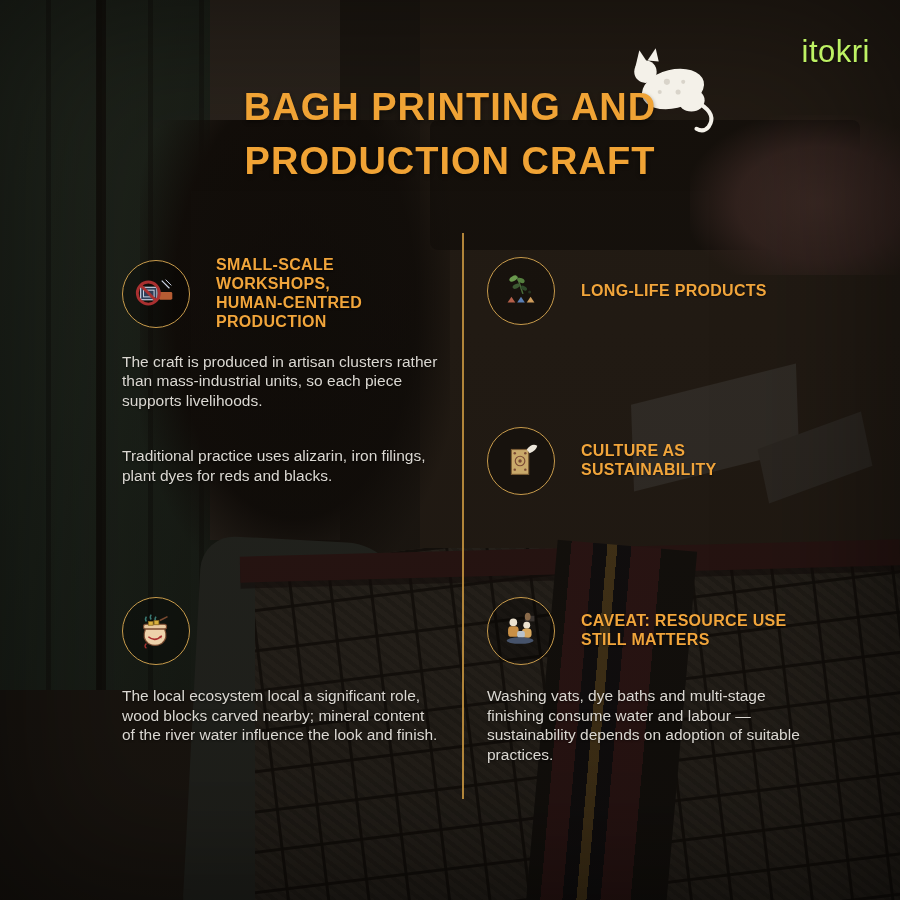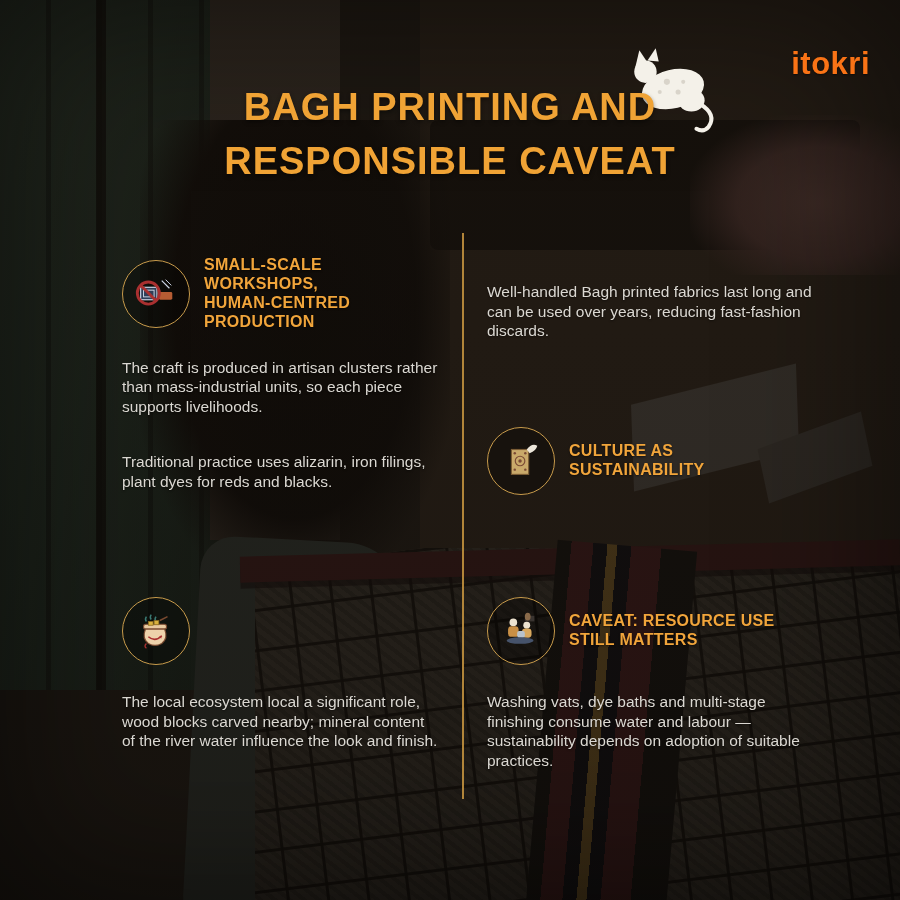--- a/index.html
+++ b/index.html
@@ -37,38 +37,38 @@
     box-shadow:0 6px 0 rgba(20,10,10,.6);}
   .bg-stripes{left:540px;top:545px;width:140px;height:400px;transform:rotate(5deg);
     background:linear-gradient(90deg,#14120f 0 14px,#4a1d1f 14px 36px,#0f0e14 36px 50px,#806028 50px 60px,#0f0e14 60px 74px,#4a1d1f 74px 104px,#14120f 104px 140px);}
   .bg-paper1{left:630px;top:385px;width:170px;height:85px;background:#565049;transform:rotate(-14deg) skewX(-12deg);}
   .bg-paper2{left:760px;top:430px;width:110px;height:55px;background:#4c463f;transform:rotate(-20deg) skewX(-8deg);}
   .bg-overlay{inset:0;
     background:linear-gradient(180deg, rgba(22,17,12,.60) 0%, rgba(18,14,10,.58) 45%, rgba(14,11,8,.64) 100%);
     box-shadow:inset 0 0 160px rgba(0,0,0,.55);}
   
   .content{position:absolute;inset:0;z-index:5;}
-  .logo{position:absolute;top:46px;right:30px;
-    font-size:31px;font-weight:700;letter-spacing:.5px;color:#f97316;
+  .logo{position:absolute;top:34px;right:30px;
+    font-size:31px;font-weight:400;letter-spacing:.5px;color:#bef264;
     text-shadow:0 1px 2px rgba(0,0,0,.5);}
   .title{position:absolute;top:80px;left:0;width:100%;text-align:center;
     color:#f0a335;font-weight:800;font-size:38px;line-height:54px;letter-spacing:1px;
     text-shadow:0 2px 4px rgba(0,0,0,.45);}
   .cat{position:absolute;left:622px;top:42px;width:102px;height:94px;}
   .divider{position:absolute;left:462px;top:233px;width:2px;height:566px;background:#b98b3c;opacity:.95;}
   .grid{position:absolute;left:122px;top:256px;width:698px;
     display:grid;grid-template-columns:318px 333px;column-gap:47px;grid-auto-rows:170px;}
   .card{}
-  .card-head{display:flex;align-items:center;gap:14px;min-height:70px;}
+  .card-head{display:flex;align-items:center;gap:26px;min-height:70px;}
   .icon-circle{flex:0 0 68px;width:68px;height:68px;border:1.6px solid #c89b4b;border-radius:50%;
     display:flex;align-items:center;justify-content:center;background:rgba(0,0,0,.28);box-sizing:border-box;}
   .card-heading{margin:0;color:#f1a53b;font-size:16px;font-weight:800;line-height:1.18;
     letter-spacing:.3px;text-transform:uppercase;white-space:pre-line;
     text-shadow:0 1px 2px rgba(0,0,0,.5);}
-  .card-body{margin:26px 0 0 0;color:#dbd8d2;font-size:15.5px;line-height:1.27;
+  .card-body{margin:20px 0 0 0;color:#dbd8d2;font-size:15.5px;line-height:1.27;
     text-shadow:0 1px 2px rgba(0,0,0,.5);}
 </style>
 </head>
 <body>
 
 <div class="canvas">
 
   <div class="bg">
     <div class="bg-door"></div>
     <div class="bg-doorgap"></div>
@@ -105,21 +105,21 @@
       <g fill="#b9b3a6" opacity=".45">
         <circle cx="44" cy="38" r="3"></circle>
           <circle cx="55" cy="48" r="2.5"></circle>
           <circle cx="37" cy="48" r="2"></circle>
           <circle cx="60" cy="38" r="2"></circle>
       </g>
     </svg>
 
     <div class="title">
       <div>BAGH PRINTING AND</div>
-      <div>RESPONSIBLE CAVEAT</div>
+      <div>PRODUCTION CRAFT</div>
     </div>
 
     <div class="divider"></div>
 
     <div class="grid">
 
       <div class="card">
         <div class="card-head">
           <div class="icon-circle">
             <svg width="46" height="46" viewBox="0 0 48 48">
@@ -133,21 +133,36 @@
             </svg>
           </div>
           <h3 class="card-heading">SMALL-SCALE WORKSHOPS,
 HUMAN-CENTRED
 PRODUCTION</h3>
         </div>
         <p class="card-body">The craft is produced in artisan clusters rather than mass-industrial units, so each piece supports livelihoods.</p>
       </div>
 
       <div class="card">
-        <p class="card-body">Well-handled Bagh printed fabrics last long and can be used over years, reducing fast-fashion discards.</p>
+        <div class="card-head">
+          <div class="icon-circle">
+            <svg width="46" height="46" viewBox="0 0 48 48">
+              <path d="M20 9 Q23 18 26 27" stroke="#4a6b3a" stroke-width="1.6" fill="none"></path>
+              <ellipse cx="16" cy="11" rx="4.5" ry="2.6" fill="#6b9a4e" transform="rotate(-30 16 11)"></ellipse>
+              <ellipse cx="24" cy="13" rx="4" ry="2.4" fill="#55803f" transform="rotate(25 24 13)"></ellipse>
+              <ellipse cx="19" cy="19" rx="4" ry="2.3" fill="#3c5a32" transform="rotate(-25 19 19)"></ellipse>
+              <ellipse cx="27" cy="21" rx="3.6" ry="2.1" fill="#2f4a2a" transform="rotate(30 27 21)"></ellipse>
+              <circle cx="33" cy="25" r="1.6" fill="#23331f"></circle>
+              <polygon points="10,36 14,30 18,36" fill="#b5604a"></polygon>
+              <polygon points="20,36 24,30 28,36" fill="#5a7fb5"></polygon>
+              <polygon points="30,36 34,30 38,36" fill="#cf9d5c"></polygon>
+            </svg>
+          </div>
+          <h3 class="card-heading">LONG-LIFE PRODUCTS</h3>
+        </div>
       </div>
 
       <div class="card">
         <p class="card-body">Traditional practice uses alizarin, iron filings, plant dyes for reds and blacks.</p>
       </div>
 
       <div class="card">
         <div class="card-head">
           <div class="icon-circle">
             <svg width="46" height="46" viewBox="0 0 48 48">

